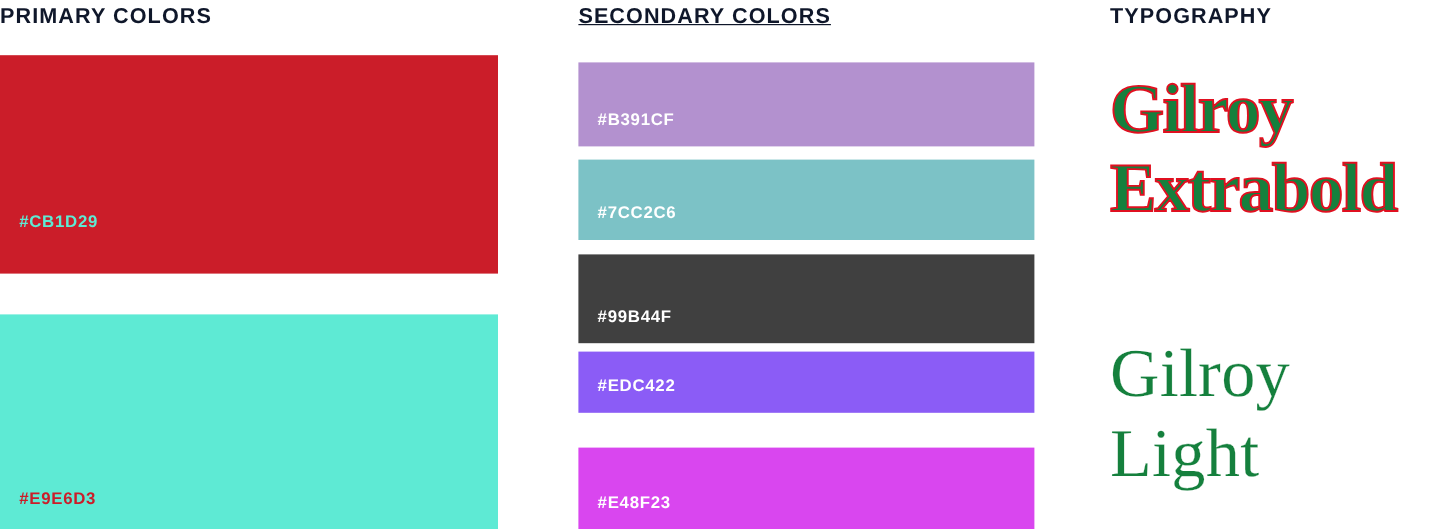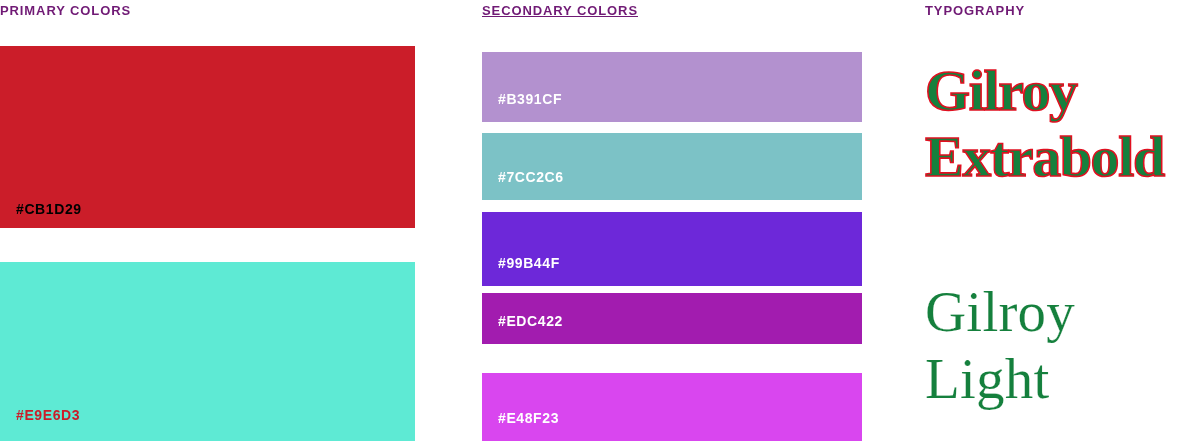--- a/index.html
+++ b/index.html
@@ -14,23 +14,23 @@
     overflow: hidden;
     font-family: "Liberation Sans", sans-serif;
     -webkit-font-smoothing: antialiased;
   }
 
   
   .section-header {
     position: absolute;
     font-family: "Liberation Sans", sans-serif;
     font-weight: bold;
-    font-size: 13px;
+    font-size: 18px;
     letter-spacing: 0.9px;
-    color: #701a75;
+    color: #0f172a;
     text-transform: uppercase;
     white-space: nowrap;
     line-height: 1;
   }
   #hdr-primary   { left: 0px;   top: 4px; }
   #hdr-secondary { left: 482px; top: 4px; text-decoration: underline; }
   #hdr-typography{ left: 925px; top: 4px; }
 
   
   .swatch {
@@ -46,44 +46,44 @@
     letter-spacing: 0.6px;
     line-height: 1;
     white-space: nowrap;
   }
 
   
   #swatch-primary-red {
     left: 0px; top: 46px; width: 415px; height: 182px;
     background: #cb1d29;
   }
-  #swatch-primary-red .swatch-label { bottom: 12px; color: #000000; text-align: right; }
+  #swatch-primary-red .swatch-label { bottom: 37px; color: #5eead4; text-align: right; }
 
   #swatch-primary-cream {
     left: 0px; top: 262px; width: 415px; height: 179px;
     background: #5eead4;
   }
   #swatch-primary-cream .swatch-label { bottom: 19px; color: #cb1d29; }
 
   
   #swatch-secondary-purple {
     left: 482px; top: 52px; width: 380px; height: 70px;
     background: #b391cf;
   }
   #swatch-secondary-teal {
     left: 482px; top: 133px; width: 380px; height: 67px;
     background: #7cc2c6;
   }
   #swatch-secondary-green {
     left: 482px; top: 212px; width: 380px; height: 74px;
-    background: #6d28d9;
+    background: #404040;
   }
   #swatch-secondary-yellow {
     left: 482px; top: 293px; width: 380px; height: 51px;
-    background: #a21caf;
+    background: #8b5cf6;
   }
   #swatch-secondary-orange {
     left: 482px; top: 373px; width: 380px; height: 68px;
     background: #d946ef;
   }
   .swatch-secondary .swatch-label {
     bottom: 16px;
     color: #ffffff;
   }
 

